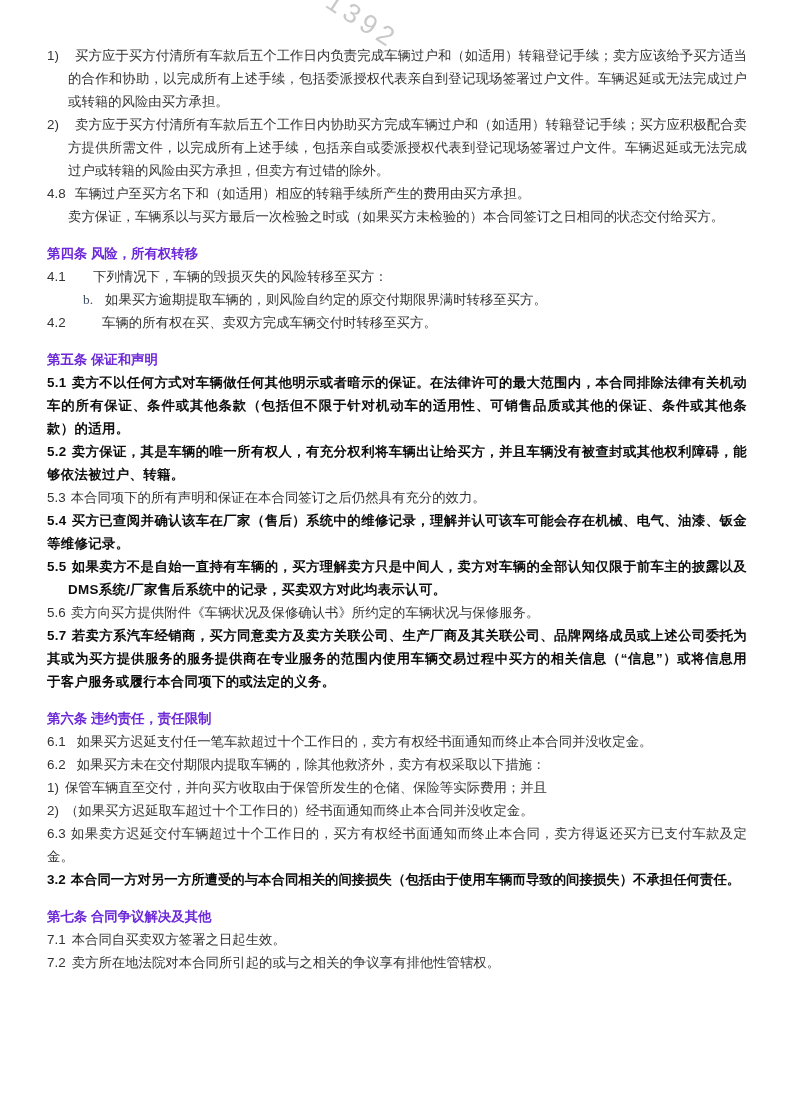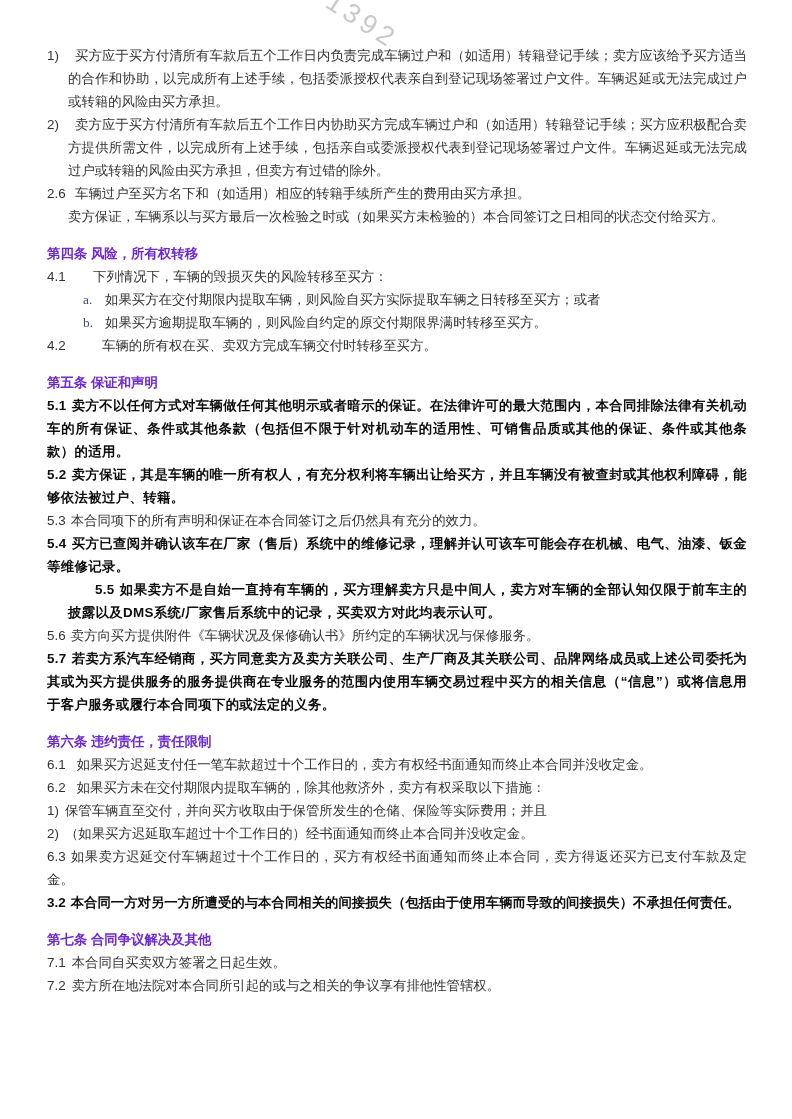--- a/index.html
+++ b/index.html
@@ -41,41 +41,40 @@
   
   .kind-num .lbl{display:inline-block;width:46px;}
   .kind-numw .lbl{display:inline-block;width:55px;}
   
   .kind-sub{padding-left:36px;text-align:left;}
   .kind-sub .lbl{display:inline-block;width:22px;font-family:"Liberation Serif",serif;color:#404d63;}
   
   .kind-flow .lbl{margin-right:5px;margin-top:28px;}
   
   .kind-flowhang{padding-left:21px;text-indent:-21px;}
-  .kind-flowhang .lbl{margin-right:5px;margin-left:48px;}
+  .kind-flowhang .lbl{margin-right:5px;}
   
   .kind-listline .lbl{margin-right:6px;}
   
   .kind-numline .lbl{margin-right:11px;}
   .bold{font-weight:700;color:#0d0d0d;letter-spacing:0.35px;}
   .bold.tight{letter-spacing:0;}
 </style>
 </head>
 <body>
 
 <div class="page">
   <div class="watermark">1392</div>
   <div class="doc" id="doc">
       <p class="blk kind-hang"><span class="lbl">1)</span><span class="txt">买方应于买方付清所有车款后五个工作日内负责完成车辆过户和（如适用）转籍登记手续；卖方应该给予买方适当的合作和协助，以完成所有上述手续，包括委派授权代表亲自到登记现场签署过户文件。车辆迟延或无法完成过户或转籍的风险由买方承担。</span></p>
       <p class="blk kind-hang"><span class="lbl">2)</span><span class="txt">卖方应于买方付清所有车款后五个工作日内协助买方完成车辆过户和（如适用）转籍登记手续；买方应积极配合卖方提供所需文件，以完成所有上述手续，包括亲自或委派授权代表到登记现场签署过户文件。车辆迟延或无法完成过户或转籍的风险由买方承担，但卖方有过错的除外。</span></p>
-      <p class="blk kind-hang"><span class="lbl">2.6</span><span class="txt">车辆过户至买方名下和（如适用）相应的转籍手续所产生的费用由买方承担。</span></p>
+      <p class="blk kind-hang"><span class="lbl">4.8</span><span class="txt">车辆过户至买方名下和（如适用）相应的转籍手续所产生的费用由买方承担。</span></p>
       <p class="blk kind-cont"><span class="txt">卖方保证，车辆系以与买方最后一次检验之时或（如果买方未检验的）本合同签订之日相同的状态交付给买方。</span></p>
       <p class="blk kind-heading"><span class="txt">第四条 风险，所有权转移</span></p>
       <p class="blk kind-num"><span class="lbl">4.1</span><span class="txt">下列情况下，车辆的毁损灭失的风险转移至买方：</span></p>
-      <p class="blk kind-sub"><span class="lbl">a.</span><span class="txt">如果买方在交付期限内提取车辆，则风险自买方实际提取车辆之日转移至买方；或者</span></p>
       <p class="blk kind-sub"><span class="lbl">b.</span><span class="txt">如果买方逾期提取车辆的，则风险自约定的原交付期限界满时转移至买方。</span></p>
       <p class="blk kind-numw"><span class="lbl">4.2</span><span class="txt">车辆的所有权在买、卖双方完成车辆交付时转移至买方。</span></p>
       <p class="blk kind-heading"><span class="txt">第五条 保证和声明</span></p>
       <p class="blk kind-flow bold"><span class="lbl">5.1</span><span class="txt">卖方不以任何方式对车辆做任何其他明示或者暗示的保证。在法律许可的最大范围内，本合同排除法律有关机动车的所有保证、条件或其他条款（包括但不限于针对机动车的适用性、可销售品质或其他的保证、条件或其他条款）的适用。</span></p>
       <p class="blk kind-flow bold"><span class="lbl">5.2</span><span class="txt">卖方保证，其是车辆的唯一所有权人，有充分权利将车辆出让给买方，并且车辆没有被查封或其他权利障碍，能够依法被过户、转籍。</span></p>
       <p class="blk kind-flow"><span class="lbl">5.3</span><span class="txt">本合同项下的所有声明和保证在本合同签订之后仍然具有充分的效力。</span></p>
       <p class="blk kind-flow bold"><span class="lbl">5.4</span><span class="txt">买方已查阅并确认该车在厂家（售后）系统中的维修记录，理解并认可该车可能会存在机械、电气、油漆、钣金等维修记录。</span></p>
       <p class="blk kind-flowhang bold"><span class="lbl">5.5</span><span class="txt">如果卖方不是自始一直持有车辆的，买方理解卖方只是中间人，卖方对车辆的全部认知仅限于前车主的披露以及DMS系统/厂家售后系统中的记录，买卖双方对此均表示认可。</span></p>
       <p class="blk kind-flow"><span class="lbl">5.6</span><span class="txt">卖方向买方提供附件《车辆状况及保修确认书》所约定的车辆状况与保修服务。</span></p>
       <p class="blk kind-flow bold"><span class="lbl">5.7</span><span class="txt">若卖方系汽车经销商，买方同意卖方及卖方关联公司、生产厂商及其关联公司、品牌网络成员或上述公司委托为其或为买方提供服务的服务提供商在专业服务的范围内使用车辆交易过程中买方的相关信息（“信息”）或将信息用于客户服务或履行本合同项下的或法定的义务。</span></p>

